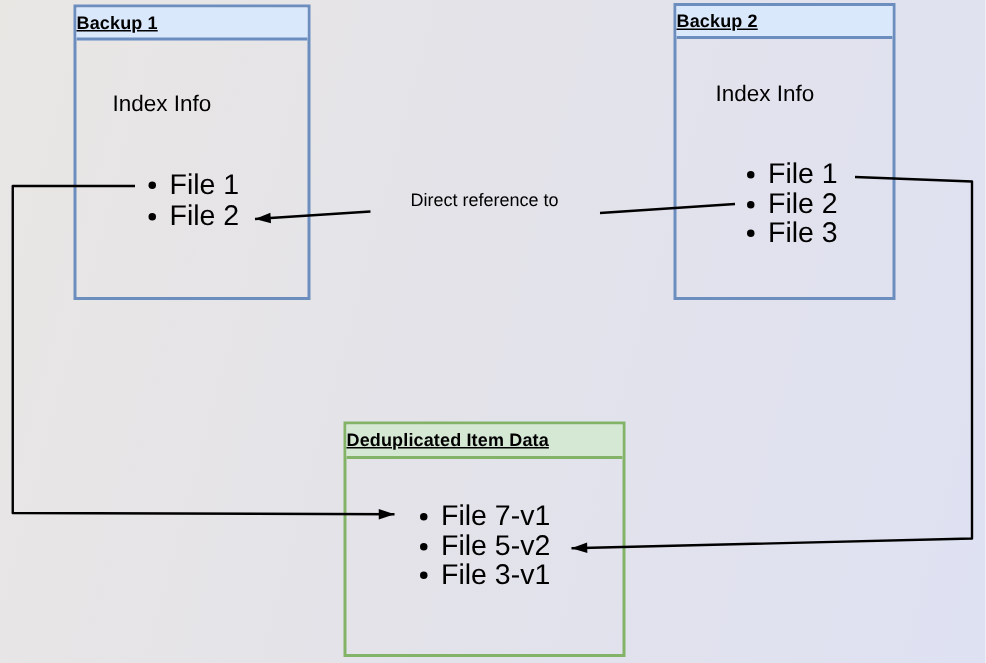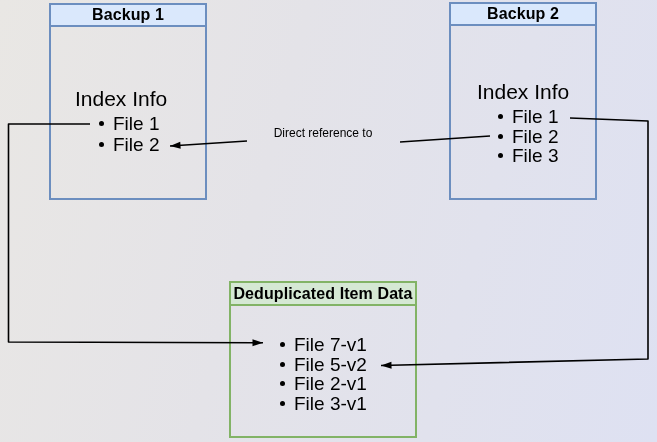--- a/index.html
+++ b/index.html
@@ -24,33 +24,32 @@
     position: absolute;
     box-sizing: border-box;
     z-index: 2;
     background: transparent;
   }
   .node.blue  { border: 2px solid #6c8ebf; }
   .node.green { border: 2px solid #82b366; }
   .hdr {
     height: 20px;
     line-height: 20px;
-    text-align: center;
-    font-size: 16px;
+    font-size: 12px;
     font-weight: bold;
     letter-spacing: 0.1px;
+    text-decoration: underline;
   }
   .node.blue  .hdr { background: #dae8fc; border-bottom: 2px solid #6c8ebf; }
   .node.green .hdr { background: #d5e8d4; border-bottom: 2px solid #82b366; }
   .lbl {
     position: absolute;
-    font-size: 21px;
+    font-size: 15px;
     line-height: 18px;
     white-space: nowrap;
-    margin-top: 29px;
   }
   .list {
     position: absolute;
     font-size: 19px;
   }
   .row { display: flex; align-items: center; white-space: nowrap; }
   .dot {
     width: 5px;
     height: 5px;
     border-radius: 50%;
@@ -127,24 +126,20 @@
       <div class="row">
         <span class="dot"></span>
         <span>File 7-v1</span>
       </div>
       <div class="row">
         <span class="dot"></span>
         <span>File 5-v2</span>
       </div>
       <div class="row">
         <span class="dot"></span>
-        <span>File 2-v1</span>
-      </div>
-      <div class="row">
-        <span class="dot"></span>
         <span>File 3-v1</span>
       </div>
     </div>
   </div>
 
   <div class="annotation">
     <div>Direct reference to</div>
   </div>
 
 </div>

